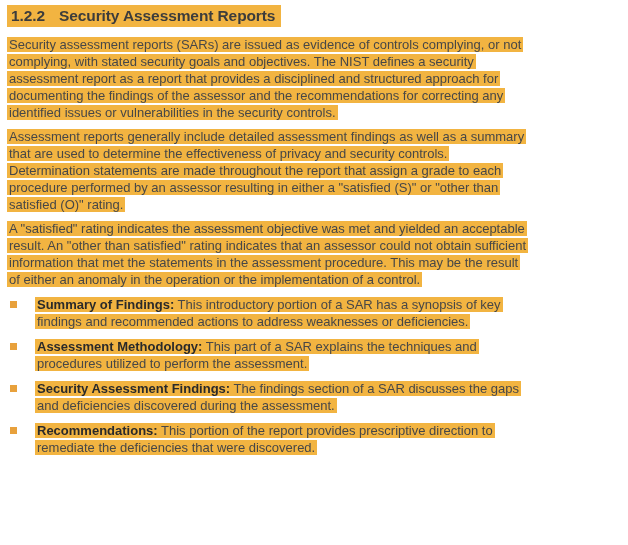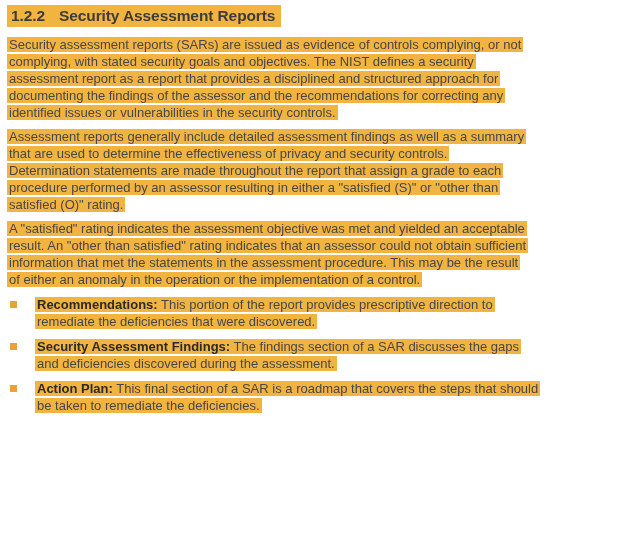--- a/index.html
+++ b/index.html
@@ -98,39 +98,45 @@
     <span class="hl">Assessment reports generally include detailed assessment findings as well as a summary that are used to determine the effectiveness of privacy and security controls. Determination statements are made throughout the report that assign a grade to each procedure performed by an assessor resulting in either a "satisfied (S)" or "other than satisfied (O)" rating.</span>
   </p>
 
   <p class="para">
     <span class="hl">A "satisfied" rating indicates the assessment objective was met and yielded an acceptable result. An "other than satisfied" rating indicates that an assessor could not obtain sufficient information that met the statements in the assessment procedure. This may be the result of either an anomaly in the operation or the implementation of a control.</span>
   </p>
 
 
   <div class="bullet-list">
 
-
+    <div class="bullet-item">
+      <span class="bullet-marker"></span>
+      <div class="bullet-text">
+        <span class="hl"><span class="bullet-label">Summary of Findings:</span><span> This introductory portion of a SAR has a synopsis of key findings and recommended actions to address weaknesses or deficiencies.</span></span>
+      </div>
+    </div>
 
 
     <div class="bullet-item">
       <span class="bullet-marker"></span>
       <div class="bullet-text">
-        <span class="hl"><span class="bullet-label">Recommendations:</span><span> This portion of the report provides prescriptive direction to remediate the deficiencies that were discovered.</span></span>
+        <span class="hl"><span class="bullet-label">Assessment Methodology:</span><span> This part of a SAR explains the techniques and procedures utilized to perform the assessment.</span></span>
       </div>
     </div>
 
     <div class="bullet-item">
       <span class="bullet-marker"></span>
       <div class="bullet-text">
         <span class="hl"><span class="bullet-label">Security Assessment Findings:</span><span> The findings section of a SAR discusses the gaps and deficiencies discovered during the assessment.</span></span>
       </div>
     </div>
 
     <div class="bullet-item">
       <span class="bullet-marker"></span>
       <div class="bullet-text">
-        <span class="hl"><span class="bullet-label">Action Plan:</span><span> This final section of a SAR is a roadmap that covers the steps that should be taken to remediate the deficiencies.</span></span>
+        <span class="hl"><span class="bullet-label">Recommendations:</span><span> This portion of the report provides prescriptive direction to remediate the deficiencies that were discovered.</span></span>
       </div>
     </div>
+
 
   </div>
 
 </div>
 
 </body></html>

